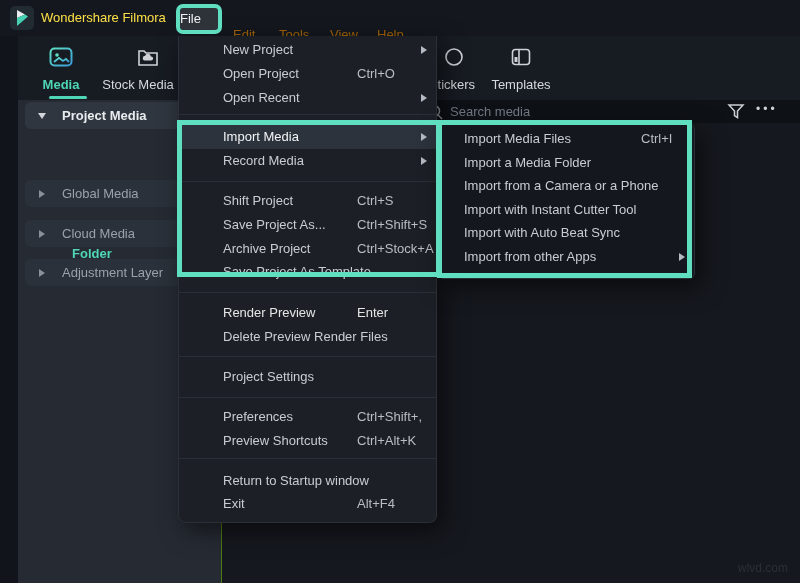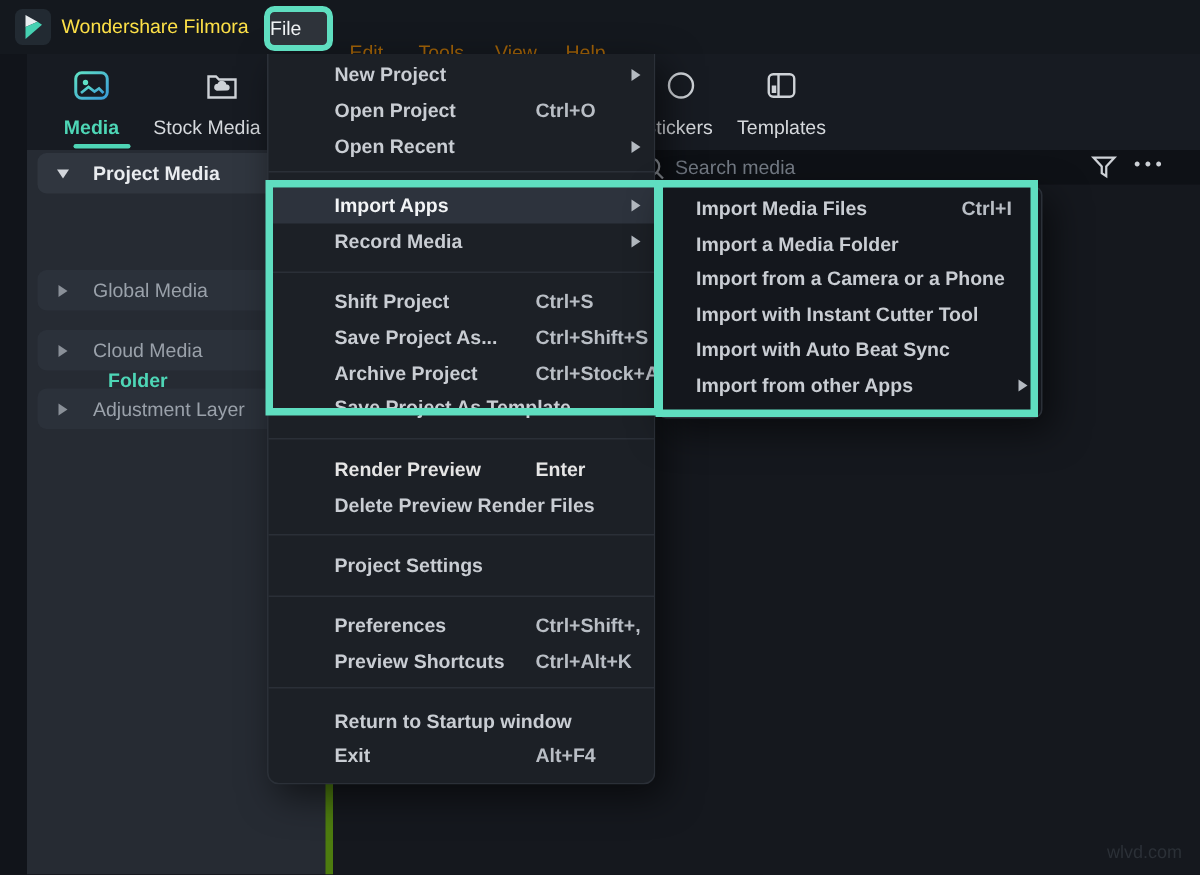--- a/index.html
+++ b/index.html
@@ -10,21 +10,21 @@
   
   #topbar { left:0; top:0; width:800px; height:36px; background:#14181e; z-index:3; }
   #logo { left:10px; top:6px; width:24px; height:24px; background:#222a32; border-radius:5px; }
   #app-title { left:41px; top:10px; color:#fde047; font-size:13px; }
   .menubar-item { top:9px; height:19px; line-height:19px; color:#a16207; cursor:default;margin-top:16px; }
   #file-hl { left:176px; top:4px; width:46px; height:30px; border:4px solid #5fdec0; border-radius:7px; z-index:12; pointer-events:none; }
   #file-item { left:180px; top:7px; width:38px; height:24px; line-height:24px; text-align:left; background:#2e333a; border-radius:4px; color:#f0f2f4; z-index:11; }
 
   
   #left-rail { left:0; top:36px; width:18px; height:547px; background:#11141a; }
-  #sidebar { left:18px; top:100px; width:204px; height:483px; background:#262b33; border-right:5px solid #4d7c0f; z-index:1; }
+  #sidebar { left:18px; top:100px; width:204px; height:483px; background:#262b33; border-right:1px solid #4d7c0f; z-index:1; }
   .side-row { left:7px; width:190px; height:27px; background:#2b313a; border-radius:6px; color:#9aa1aa; line-height:27px; }
   .side-row .tri-r { position:absolute; left:14px; top:10px; }
   .side-row .lbl { position:absolute; left:37px; }
   #project-media-row { background:#30363f; color:#e9ecef; font-weight:bold; }
   #folder-item { left:54px; top:146px; color:#4ed6b6; font-weight:bold; }
 
   .tri-r { width:0; height:0; border-left:6px solid #8a9098; border-top:4px solid transparent; border-bottom:4px solid transparent; }
   .tri-d { width:0; height:0; border-top:6px solid #d2d6db; border-left:4px solid transparent; border-right:4px solid transparent; }
 
   
@@ -39,21 +39,21 @@
   #search-placeholder { left:228px; top:4px; color:#737a84; }
   #filter-icon { left:505px; top:3px; }
   #more-dots { left:534px; top:2px; color:#cdd1d6; letter-spacing:3px; font-size:12px; }
 
   
   #main { left:222px; top:123px; width:578px; height:460px; background:#15181e; }
   #watermark { left:516px; top:438px; color:#2b3037; font-size:12px; }
 
   
   #filemenu { left:178px; top:36px; width:259px; height:487px; background:#1c2026; border:1px solid #2b3038; border-top:none; border-radius:0 0 8px 8px; box-shadow:6px 8px 24px rgba(0,0,0,.55); z-index:5; }
-  .mrow { position:absolute; left:0; width:100%; height:24px; line-height:24px; cursor:default;font-weight:bold; }
+  .mrow { position:absolute; left:0; width:100%; height:24px; line-height:24px; cursor:default; }
   .mrow .ml { position:absolute; left:44px; color:#c9cdd3; white-space:nowrap; }
   .mrow .ms { position:absolute; left:178px; color:#b9bec5; white-space:nowrap; }
   .mrow .marr { position:absolute; right:9px; top:8px; width:0; height:0; border-left:6px solid #b4bac1; border-top:4px solid transparent; border-bottom:4px solid transparent; }
   .mrow.hl { background:#2d333d; }
   .mrow.hl .ml { color:#f2f4f6; }
   .mrow.dis .ml, .mrow.dis .ms { color:#e5e5e5; }
   .msep { position:absolute; left:0; width:100%; height:1px; background:#2a2f37; }
 
   
   #submenu { left:438px; top:124px; width:257px; height:155px; background:#14171d; border:1px solid #2b3038; border-radius:6px; box-shadow:6px 8px 24px rgba(0,0,0,.55); z-index:6; }
@@ -177,21 +177,21 @@
   <div class="mrow" style="top:26px;">
     <span class="ml">Open Project</span>
     <span class="ms">Ctrl+O</span>
   </div>
   <div class="mrow" style="top:50px;">
     <span class="ml">Open Recent</span>
     <span class="marr"></span>
   </div>
   <div class="msep" style="top:78px;"></div>
   <div class="mrow hl" style="top:89px;">
-    <span class="ml">Import Apps</span>
+    <span class="ml">Import Media</span>
     <span class="marr"></span>
   </div>
   <div class="mrow" style="top:113px;">
     <span class="ml">Record Media</span>
     <span class="marr"></span>
   </div>
   <div class="msep" style="top:145px;"></div>
   <div class="mrow" style="top:153px;">
     <span class="ml">Shift Project</span>
     <span class="ms">Ctrl+S</span>

